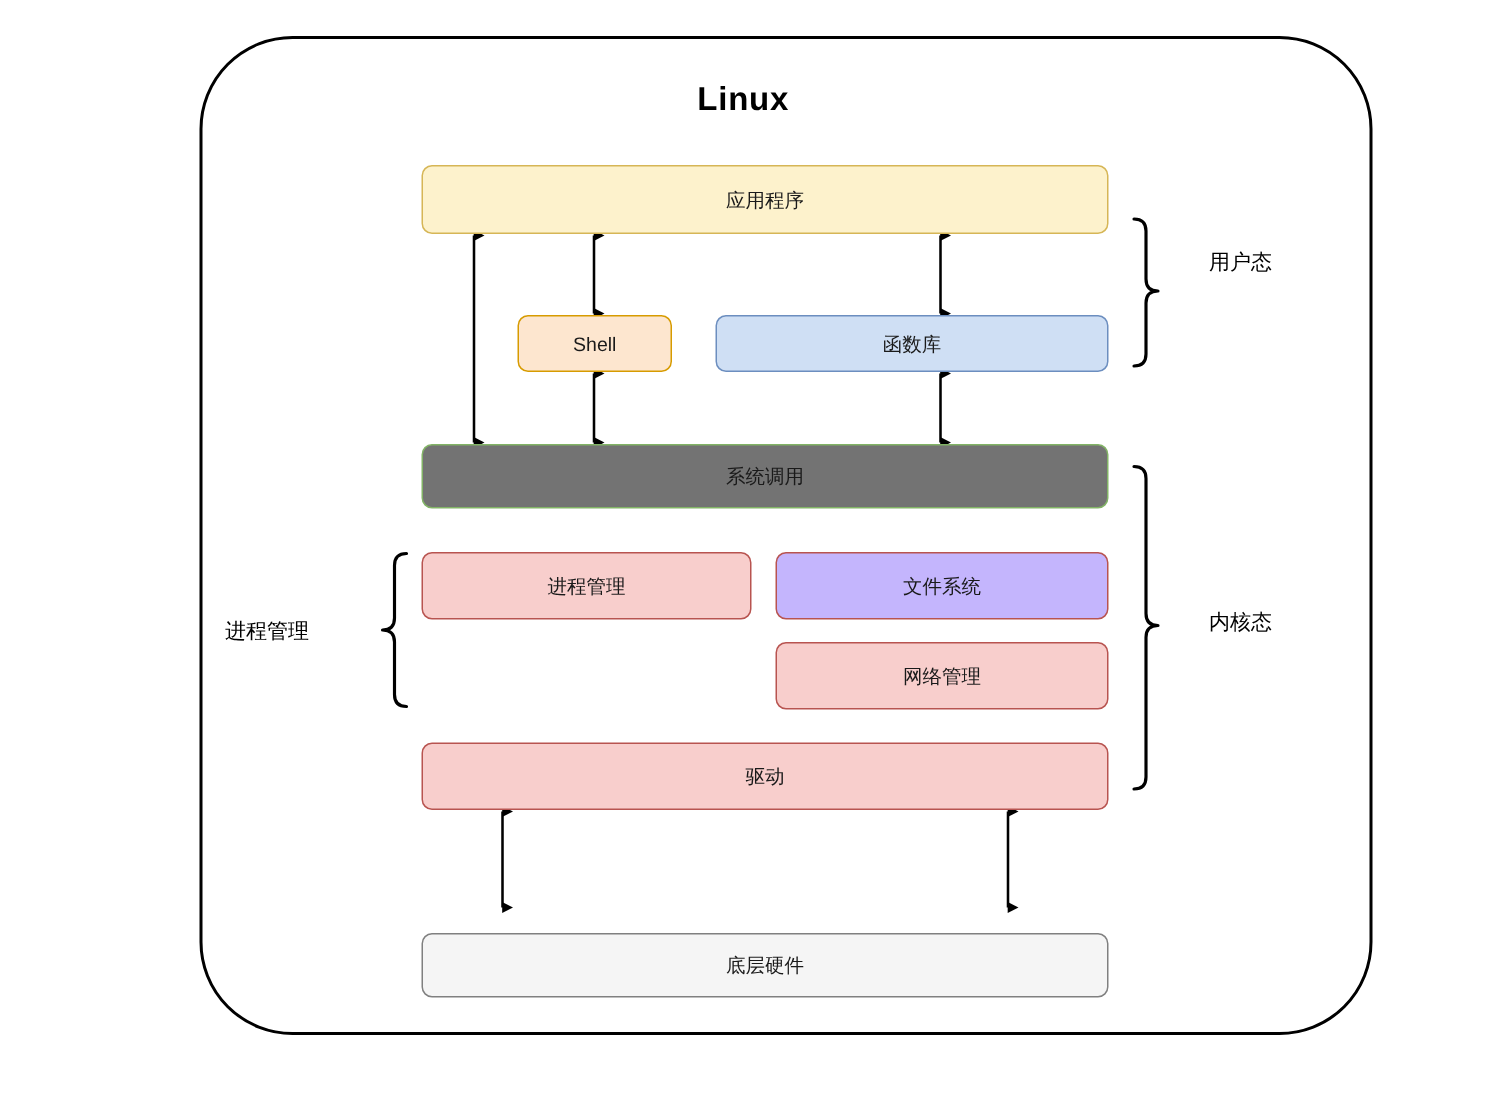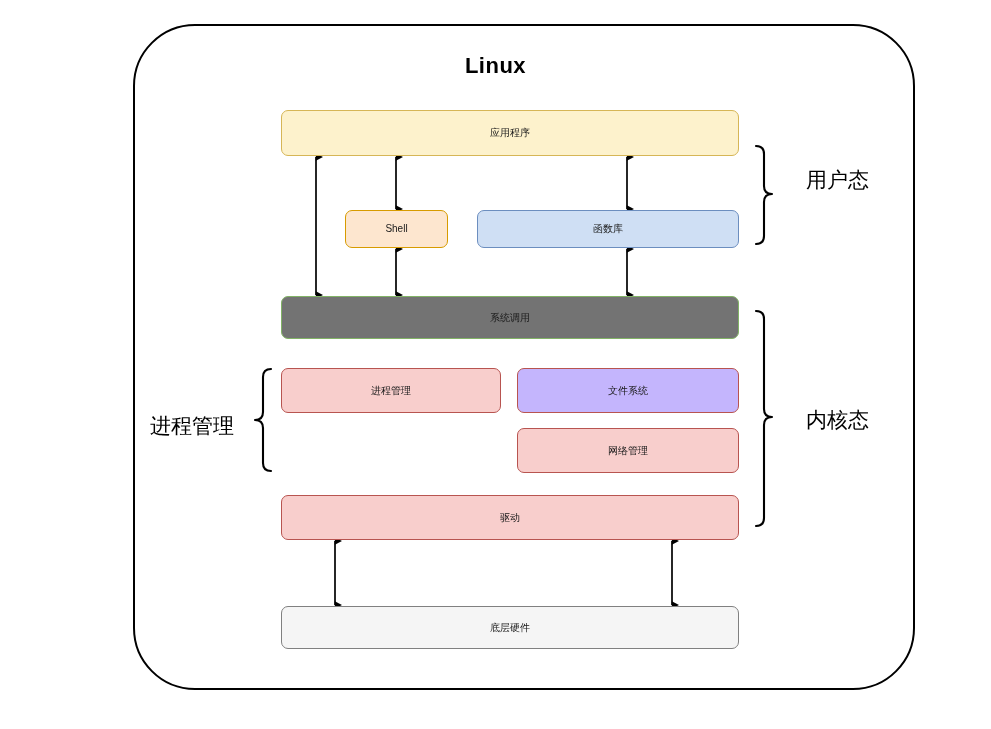--- a/index.html
+++ b/index.html
@@ -50,21 +50,21 @@
   }
 
   
   .node {
     position: absolute;
     box-sizing: border-box;
     border-radius: 7px;
     display: flex;
     align-items: center;
     justify-content: center;
-    font-size: 10px;
+    font-size: 13px;
     line-height: 1;
     color: #1a1a1a;
     text-align: center;
     white-space: nowrap;
   }
 
   .node.app {
     left: 281px; top: 110px; width: 458px; height: 46px;
     background: #fdf2cc;
     border: 1.6px solid #d6b656;
@@ -104,29 +104,29 @@
     background: #f8cecc;
     border: 1.6px solid #b85450;
   }
   .node.driver {
     left: 281px; top: 495px; width: 458px; height: 45px;
     background: #f8cecc;
     border: 1.6px solid #b85450;
     text-align: right;
   }
   .node.hardware {
-    left: 281px; top: 606px; width: 458px; height: 43px;
+    left: 281px; top: 622px; width: 458px; height: 43px;
     background: #f5f5f5;
     border: 1.6px solid #808080;
   }
 
   
   .side-label {
     position: absolute;
-    font-size: 21px;
+    font-size: 14px;
     color: #000000;
     white-space: nowrap;
   }
   .side-label.user-mode  { left: 806px; top: 166px; }
   .side-label.kernel-mode{ left: 806px; top: 406px; }
   .side-label.kernel-fn  { left: 150px; top: 412px; }
 
   
   #overlay {
     position: absolute;

